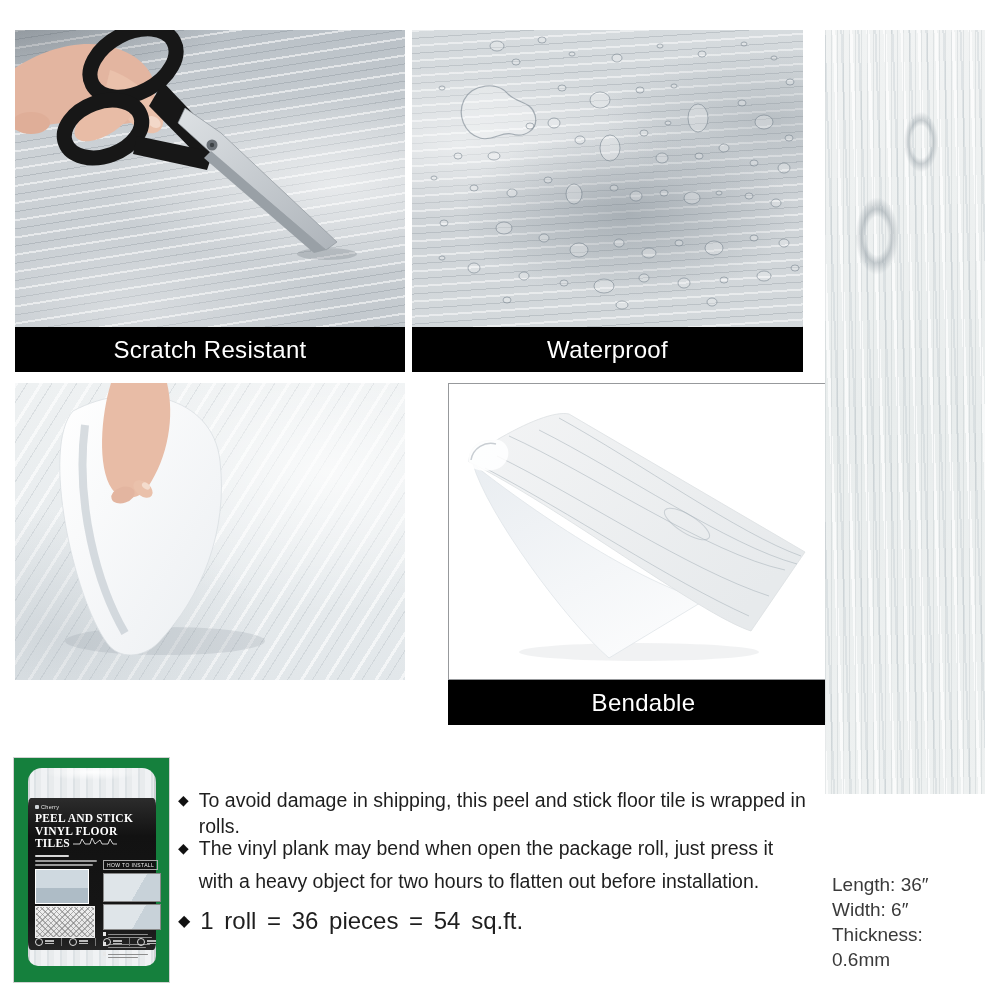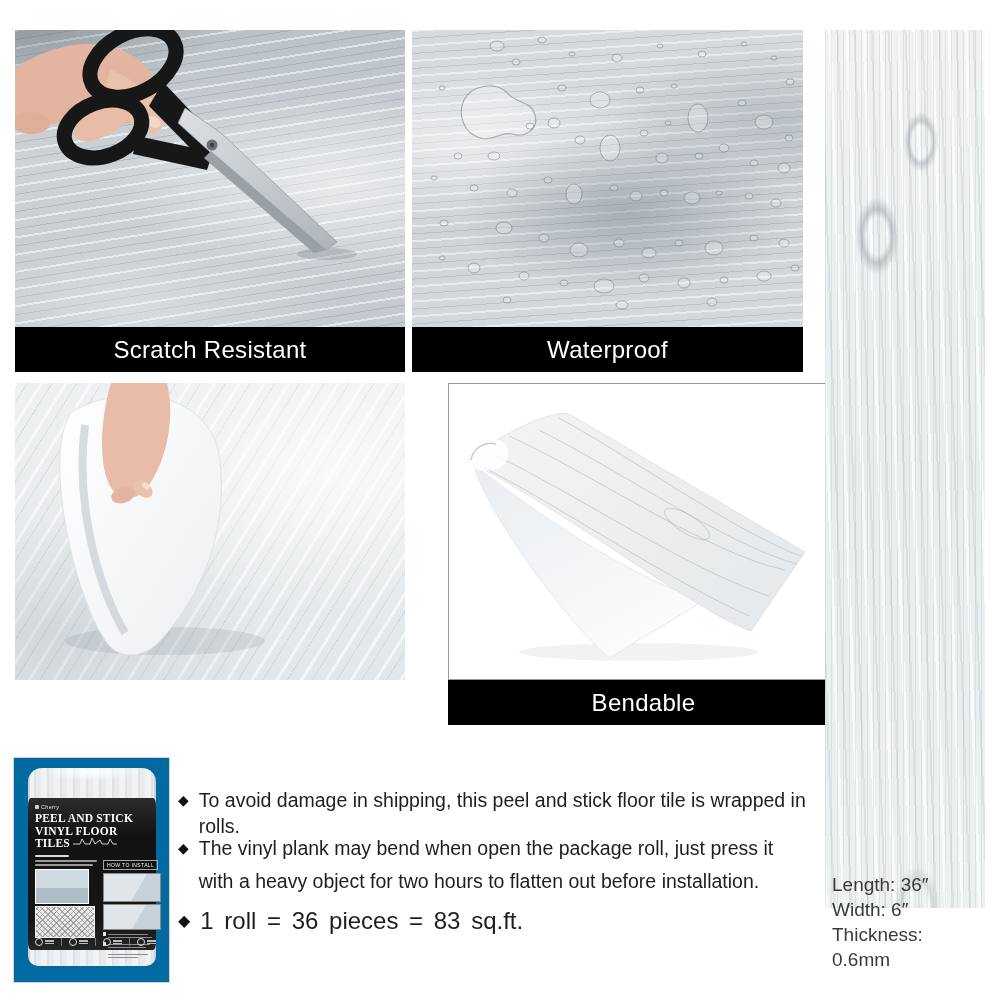--- a/index.html
+++ b/index.html
@@ -32,33 +32,33 @@
       linear-gradient(180deg,#d6dbde,#cdd2d6 55%,#d4d9dc);}
   .wood-adhesive{background-color:#e7ebed;background-image:
       radial-gradient(ellipse 320px 200px at 80% 30%, rgba(255,255,255,.7), rgba(255,255,255,0) 70%),
       radial-gradient(ellipse 300px 180px at 10% 85%, rgba(160,170,178,.28), rgba(160,170,178,0) 70%),
       repeating-linear-gradient(122deg, rgba(255,255,255,.6) 0 3px, rgba(255,255,255,0) 3px 10px,
         rgba(150,160,168,.22) 10px 11px, rgba(255,255,255,0) 11px 21px),
       linear-gradient(180deg,#eef1f2,#e2e7ea);}
   #panel-bendable .photo{background:#ffffff;border:1px solid #97999c;box-sizing:border-box;}
 
   
-  .plank{position:absolute;left:825px;top:30px;width:160px;height:878px;background-color:#edf0f0;
+  .plank{position:absolute;left:825px;top:30px;width:160px;height:764px;background-color:#edf0f0;
     background-image:
       radial-gradient(ellipse 24px 42px at 96px 112px, rgba(130,142,150,0) 38%, rgba(130,142,150,.38) 52%, rgba(130,142,150,0) 72%),
       radial-gradient(ellipse 30px 54px at 52px 206px, rgba(130,142,150,0) 35%, rgba(130,142,150,.42) 50%, rgba(130,142,150,0) 72%),
       radial-gradient(ellipse 30px 56px at 92px 878px, rgba(140,152,158,0) 38%, rgba(140,152,158,.26) 52%, rgba(140,152,158,0) 75%),
       repeating-linear-gradient(90deg, rgba(148,160,166,.20) 0 1px, rgba(255,255,255,0) 1px 6px),
       repeating-linear-gradient(88deg, rgba(255,255,255,.7) 0 3px, rgba(255,255,255,0) 3px 8px,
         rgba(183,193,199,.30) 8px 10px, rgba(255,255,255,0) 10px 17px),
       linear-gradient(180deg,#f1f3f3,#e9eded 50%,#eef1f1);}
   .dims{position:absolute;left:7px;top:842px;font-size:19px;line-height:25px;color:#3a3a3a;}
 
   
-  .roll-panel{position:absolute;left:13px;top:757px;width:157px;height:226px;background:#0369a1;
+  .roll-panel{position:absolute;left:13px;top:757px;width:157px;height:226px;background:#15803d;
               border:1px solid #d2d2d2;box-sizing:border-box;overflow:hidden;}
   .roll-body{position:absolute;left:14px;top:10px;width:128px;height:198px;border-radius:14px 14px 10px 10px;
       background-image:
         radial-gradient(ellipse 70px 12px at 50% 4px, rgba(255,255,255,.95), rgba(255,255,255,0) 70%),
         linear-gradient(90deg, rgba(120,128,134,.25) 0 2px, rgba(255,255,255,0) 2px),
         linear-gradient(270deg, rgba(120,128,134,.25) 0 2px, rgba(255,255,255,0) 2px),
         repeating-linear-gradient(90deg,#f0f2f4 0 6px,#dde2e5 6px 8px,#e8ebed 8px 13px),
         linear-gradient(180deg,#eef0f2,#e2e6e9);}
   .roll-label{position:absolute;left:0;top:30px;width:100%;height:152px;border-radius:3px/8px;
       background:linear-gradient(180deg,#2c2c2c,#121212 25%,#161616 80%,#242424);
@@ -375,16 +375,16 @@
   <div class="note" id="note-1">
     <span class="di">◆</span>
     <span>To avoid damage in shipping, this peel and stick floor tile is wrapped in rolls.</span>
   </div>
   <div class="note" id="note-2">
     <span class="di">◆</span>
     <span>The vinyl plank may bend when open the package roll, just press it with a heavy object for two hours to flatten out before installation.</span>
   </div>
   <div class="note" id="note-3">
     <span class="di">◆</span>
-    <span>1 roll = 36 pieces = 83 sq.ft.</span>
+    <span>1 roll = 36 pieces = 54 sq.ft.</span>
   </div>
 
 </div>
 
 </body></html>

